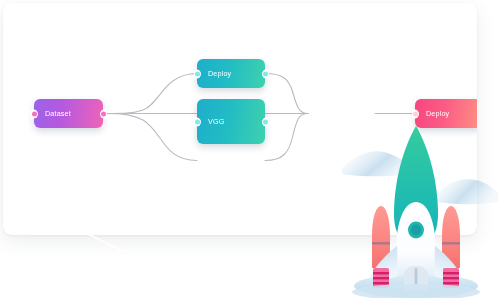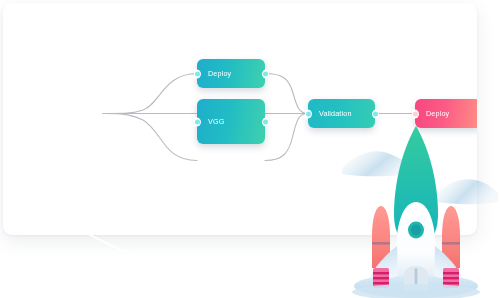--- a/index.html
+++ b/index.html
@@ -162,45 +162,45 @@
         <path d="M262,70.5 C280,70.5 286,76 290,90 C294,104 296,110.5 305,110.5"></path>
 
         <path d="M262,110.5 C280,110.5 292,110.5 305,110.5"></path>
 
         <path d="M262,157.5 C280,157.5 286,150 290,132 C294,116 296,110.5 305,110.5"></path>
 
         <path d="M372,110.5 C390,110.5 400,110.5 412,110.5"></path>
       </g>
     </svg>
 
+    <div class="node dataset">
+      <div class="notch left"></div>
+      <div class="port left pink"></div>
+      <span class="node-label">Dataset</span>
+      <div class="notch right"></div>
+      <div class="port right pink"></div>
+    </div>
 
     <div class="node resnet">
       <div class="notch left"></div>
       <div class="port left cyan"></div>
       <span class="node-label">Deploy</span>
       <div class="notch right"></div>
       <div class="port right cyan"></div>
     </div>
 
     <div class="node vgg">
       <div class="notch left"></div>
       <div class="port left cyan"></div>
       <span class="node-label">VGG</span>
       <div class="notch right"></div>
       <div class="port right cyan"></div>
     </div>
 
 
-    <div class="node validation">
-      <div class="notch left"></div>
-      <div class="port left cyan"></div>
-      <span class="node-label">Validation</span>
-      <div class="notch right"></div>
-      <div class="port right cyan"></div>
-    </div>
 
     <div class="node deploy">
       <div class="notch left"></div>
       <div class="port left ltpink"></div>
       <span class="node-label">Deploy</span>
     </div>
 
   </div>
 
   <svg class="swoosh" viewBox="0 0 500 70">

